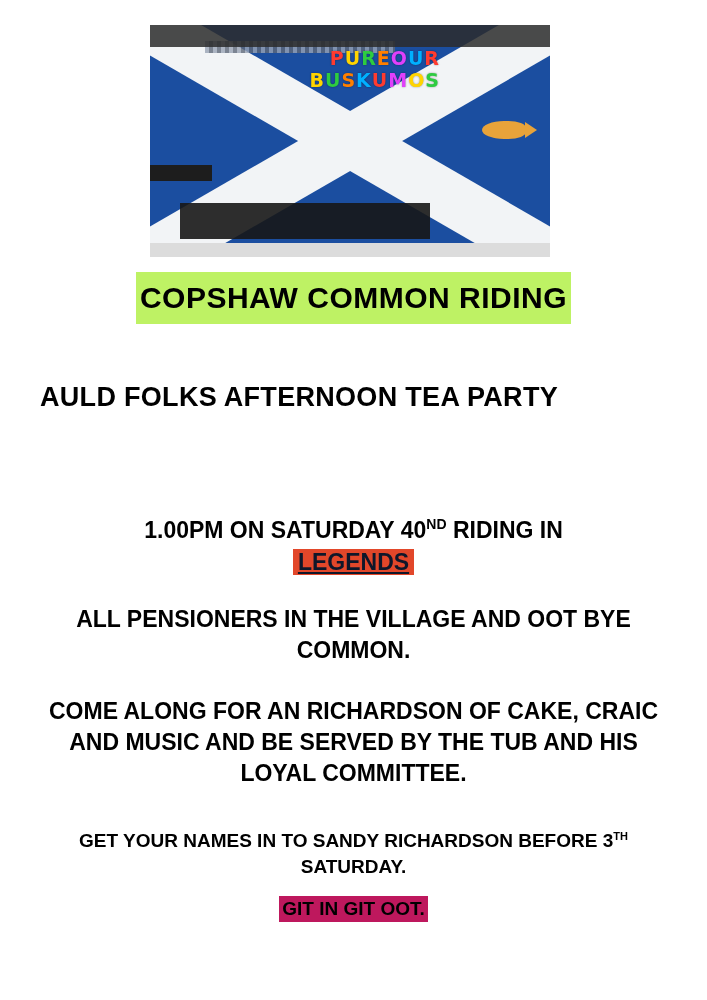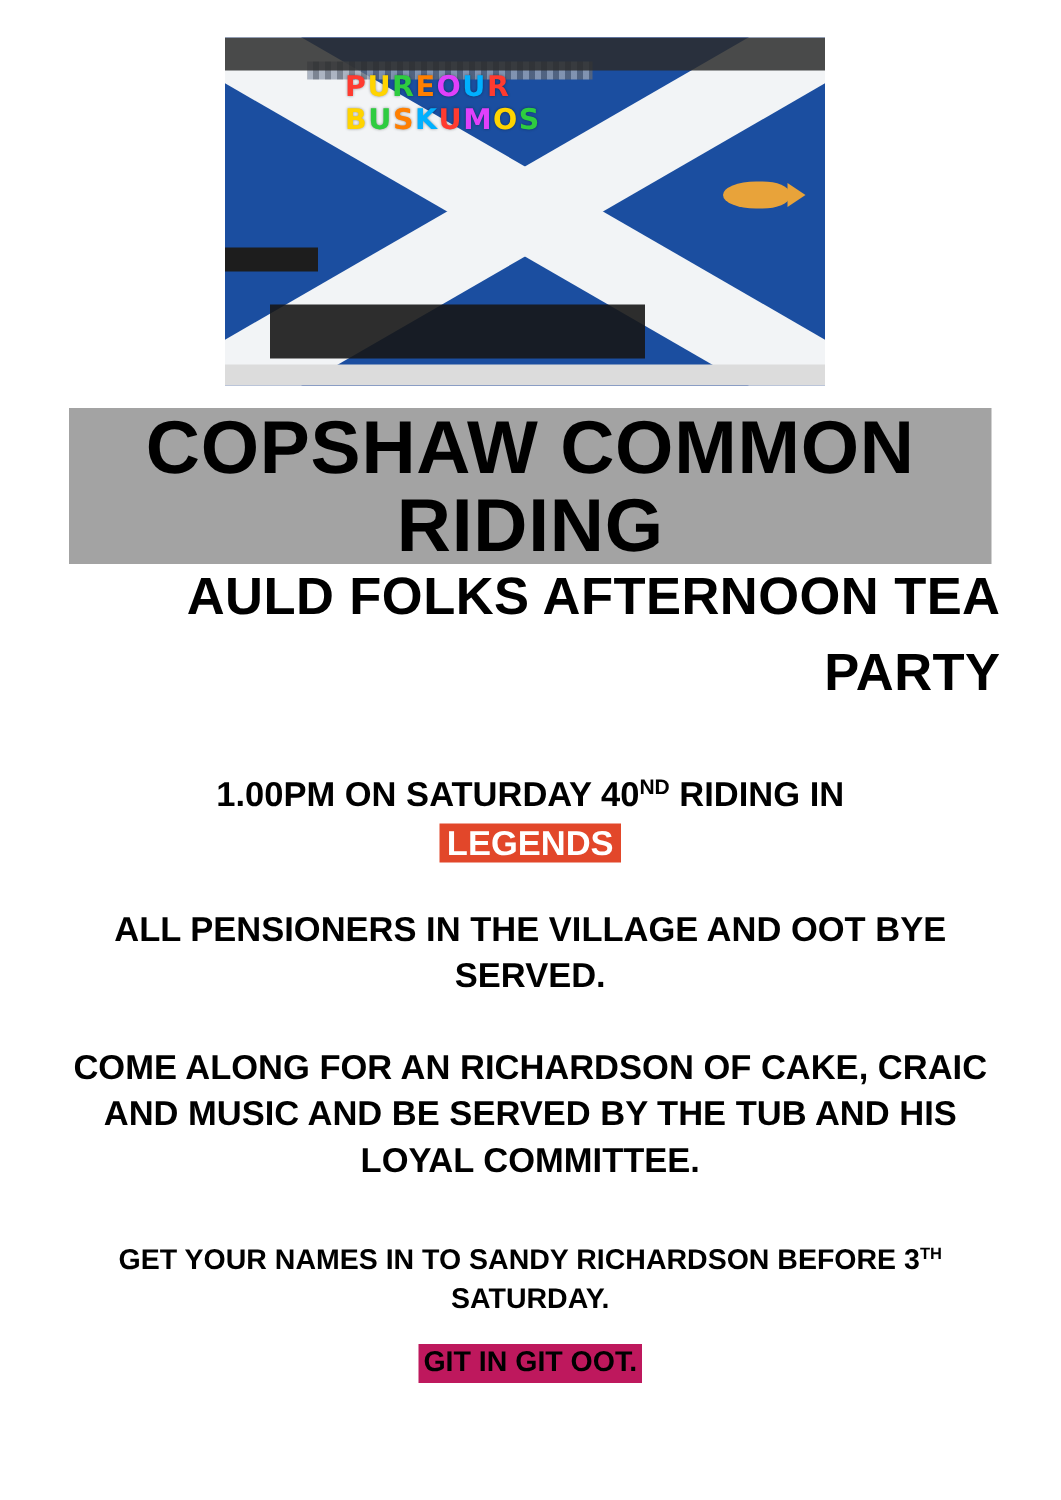--- a/index.html
+++ b/index.html
@@ -81,21 +81,21 @@
   .letters {
     position: absolute;
     left: 80px;
     top: 22px;
     width: 210px;
     font-family: "DejaVu Sans", sans-serif;
     font-weight: bold;
     font-size: 19px;
     line-height: 22px;
     letter-spacing: 1px;
-    text-align: left;
+    text-align: right;
     text-shadow: 0 0 2px rgba(0,0,0,.4);
   }
   .letters span { display: inline-block; }
   .fish {
     position: absolute;
     right: 24px;
     top: 96px;
     width: 44px;
     height: 18px;
     background: #e8a33a;
@@ -122,61 +122,62 @@
 
   
   .title-band {
     position: absolute;
     left: 46px;
     top: 272px;
     width: 615px;
     text-align: center;
   }
   .title-band .hl {
-    background: #a3a3a3;
-    font-weight: bold;
-    font-size: 50px;
+    background: #bef264;
+    font-weight: bold;
+    font-size: 30px;
     line-height: 52px;
     letter-spacing: .5px;
     padding: 0 4px;
     display: inline-block;
   }
 
   .headline {
     position: absolute;
     left: 40px;
     top: 372px;
     width: 627px;
-    text-align: right;
-    font-weight: bold;
-    font-size: 35px;
+    text-align: left;
+    font-weight: bold;
+    font-size: 27px;
     line-height: 51px;
     letter-spacing: .3px;
   }
 
   .when {
     position: absolute;
     left: 40px;
     top: 508px;
     width: 627px;
     text-align: center;
     font-weight: bold;
     font-size: 23px;
     line-height: 32px;
   }
   .when sup {
     font-size: 14px;
     vertical-align: super;
   }
   .venue {
     background: #e2472a;
-    color: #ffffff;
+    color: #0f172a;
     padding: 0 5px;
     display: inline-block;
     line-height: 26px;
+    text-decoration: underline;
   }
 
   .para {
     position: absolute;
     left: 40px;
     width: 627px;
     text-align: center;
     font-weight: bold;
     font-size: 23px;
     line-height: 31px;
@@ -233,21 +234,21 @@
   </div>
 
   <div class="headline">AULD FOLKS AFTERNOON TEA PARTY</div>
 
   <div class="when">
     <span>1.00PM ON SATURDAY 40</span><sup>ND</sup><span> RIDING IN</span>
     <br>
     <span class="venue">LEGENDS</span>
   </div>
 
-  <div class="para para-1">ALL PENSIONERS IN THE VILLAGE AND OOT BYE SERVED.</div>
+  <div class="para para-1">ALL PENSIONERS IN THE VILLAGE AND OOT BYE COMMON.</div>
   <div class="para para-2">COME ALONG FOR AN RICHARDSON OF CAKE, CRAIC AND MUSIC AND BE SERVED BY THE TUB AND HIS LOYAL COMMITTEE.</div>
 
   <div class="para para-3">
     <span>GET YOUR NAMES IN TO SANDY RICHARDSON BEFORE 3</span><sup>TH</sup><span> SATURDAY.</span>
   </div>
 
   <div class="footer">
     <span class="hl">GIT IN GIT OOT.</span>
   </div>
 

